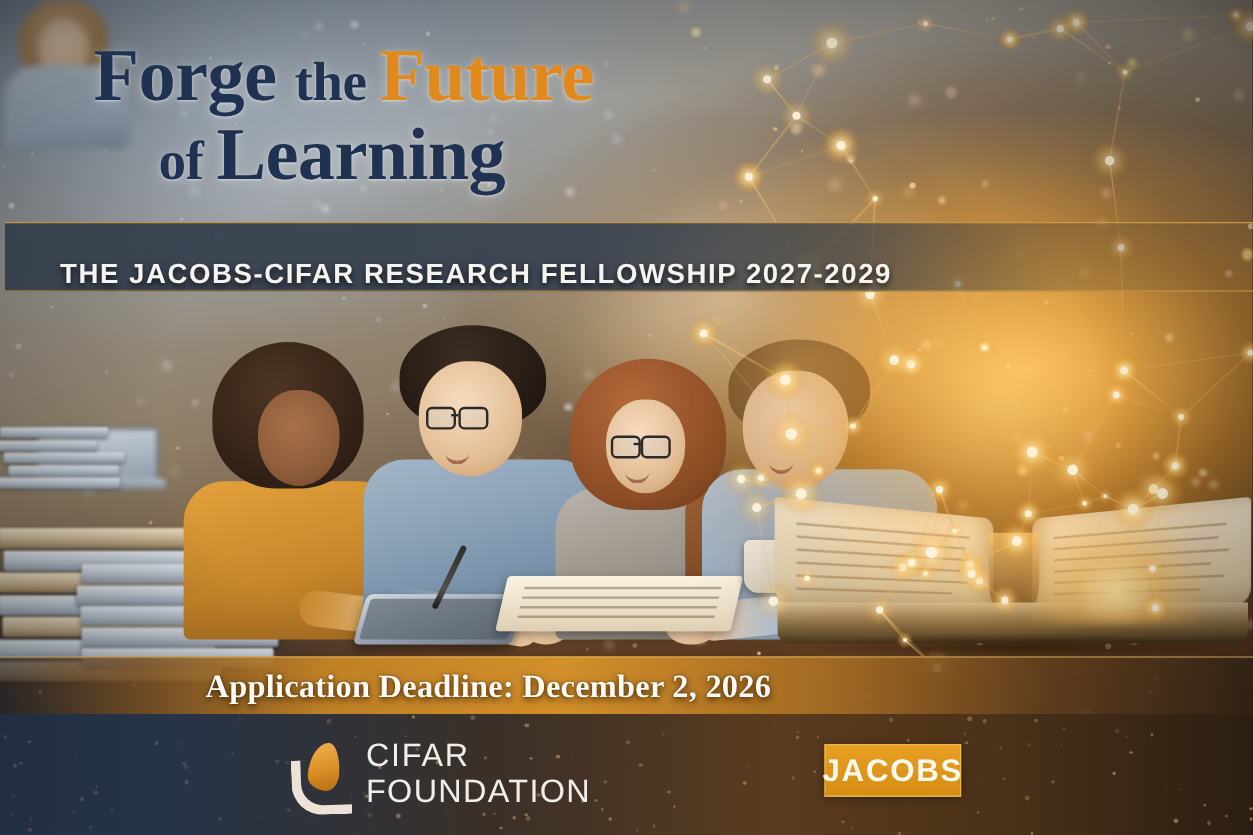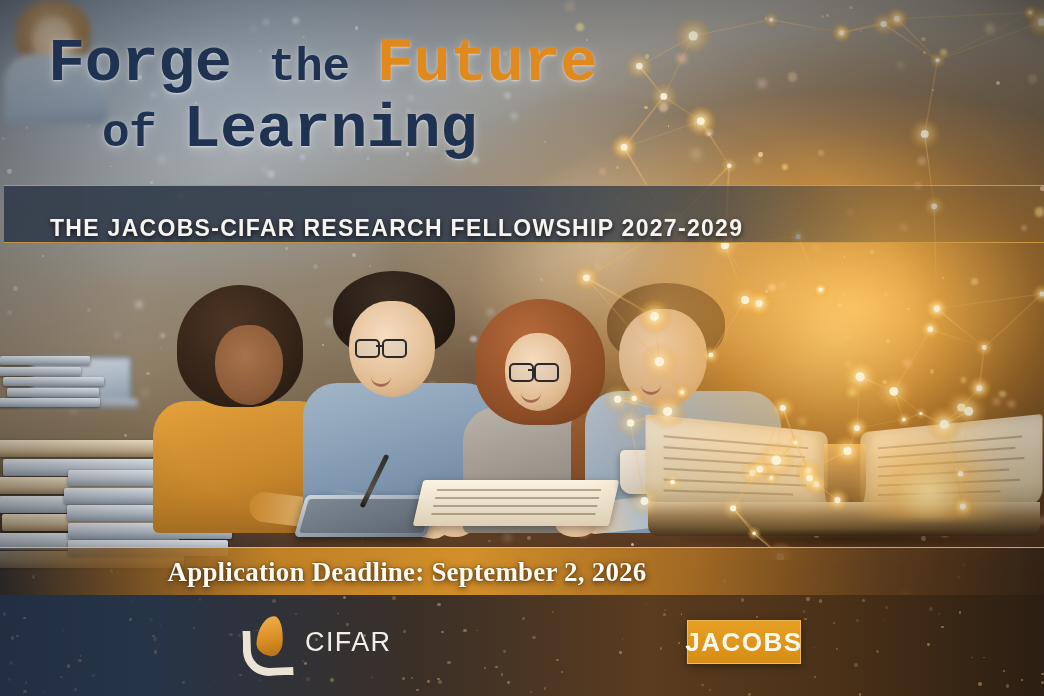--- a/index.html
+++ b/index.html
@@ -100,22 +100,22 @@
     background:radial-gradient(circle at 52% 56%,rgba(255,204,110,.62) 0%,rgba(243,163,48,.34) 28%,rgba(150,92,24,.14) 52%,rgba(0,0,0,0) 74%);
     filter:blur(6px);}
   #bookburst{position:absolute;left:780px;top:330px;width:300px;height:190px;
     background:radial-gradient(ellipse 40% 52% at 50% 86%,rgba(255,228,160,.9) 0%,rgba(255,186,74,.45) 30%,rgba(0,0,0,0) 68%);
     filter:blur(3px);}
 
   
   #vignette{background:radial-gradient(ellipse 78% 76% at 50% 48%,rgba(0,0,0,0) 48%,rgba(0,0,0,.34) 82%,rgba(0,0,0,.62) 100%);}
 
   
-  #headline{position:absolute;left:48px;top:34px;width:620px;
-    font-family:Liberation Mono, monospace;font-weight:700;line-height:.96;
+  #headline{position:absolute;left:78px;top:34px;width:620px;
+    font-family:Liberation Serif, serif;font-weight:700;line-height:.96;
     text-shadow:0 2px 10px rgba(255,255,255,.32),0 1px 2px rgba(255,255,255,.5);}
   #line1{font-size:62px;letter-spacing:-.5px;white-space:nowrap;}
   #line2{font-size:62px;letter-spacing:-.5px;margin-top:6px;padding-left:54px;white-space:nowrap;}
   .nv{color:#1f3251;}
   .og{color:#e08a1e;}
   .sm{font-size:46px;}
 
   
   #sub-band{position:absolute;left:4px;top:185px;width:100%;height:56px;
     background:linear-gradient(90deg,rgba(52,62,76,.94) 0%,rgba(55,65,79,.93) 46%,rgba(58,64,70,.72) 68%,rgba(60,58,52,.28) 85%,rgba(60,56,48,0) 100%);
@@ -782,21 +782,21 @@
   <div id="headline">
     <div id="line1"><span class="nv">Forge </span><span class="nv sm">the </span><span class="og">Future</span></div>
     <div id="line2"><span class="nv sm">of </span><span class="nv">Learning</span></div>
   </div>
 
   <div id="sub-band">
     <div id="sub-text">THE JACOBS-CIFAR RESEARCH FELLOWSHIP 2027-2029</div>
   </div>
 
   <div id="dl-band">
-    <div id="dl-text">Application Deadline: September 2, 2026</div>
+    <div id="dl-text">Application Deadline: December 2, 2026</div>
   </div>
 
   <div id="footer">
       <div class="spk" style="left: 701.087px; top: 89.0159px; width: 2.42671px; height: 2.42671px; opacity: 0.474402;"></div>
       <div class="spk" style="left: 238.047px; top: 39.0727px; width: 2.57852px; height: 2.57852px; opacity: 0.23088;"></div>
       <div class="spk" style="left: 8.21098px; top: 83.1954px; width: 2.82716px; height: 2.82716px; opacity: 0.131572;"></div>
       <div class="spk" style="left: 152.96px; top: 41.6097px; width: 4.15912px; height: 4.15912px; opacity: 0.224115;"></div>
       <div class="spk" style="left: 507.022px; top: 86.1306px; width: 2.83243px; height: 2.83243px; opacity: 0.745929;"></div>
       <div class="spk" style="left: 662.768px; top: 17.5355px; width: 3.61745px; height: 3.61745px; opacity: 0.515467;"></div>
       <div class="spk" style="left: 794.056px; top: 53.3012px; width: 2.29482px; height: 2.29482px; opacity: 0.348638;"></div>
@@ -925,20 +925,21 @@
       <div class="spk" style="left: 392.294px; top: 1.22164px; width: 3.43677px; height: 3.43677px; opacity: 0.491203;"></div>
     </div>
 
   <div id="jacobs">
     <div id="jmark">
       <div class="petal"></div>
         <div class="hook"></div>
     </div>
     <div id="jwords">
       <span id="jw1">CIFAR</span>
+      <span id="jw2">FOUNDATION</span>
     </div>
   </div>
 
   <div id="cifar">
     <span>JACOBS</span>
   </div>
 
 </div>
 
 </body></html>

